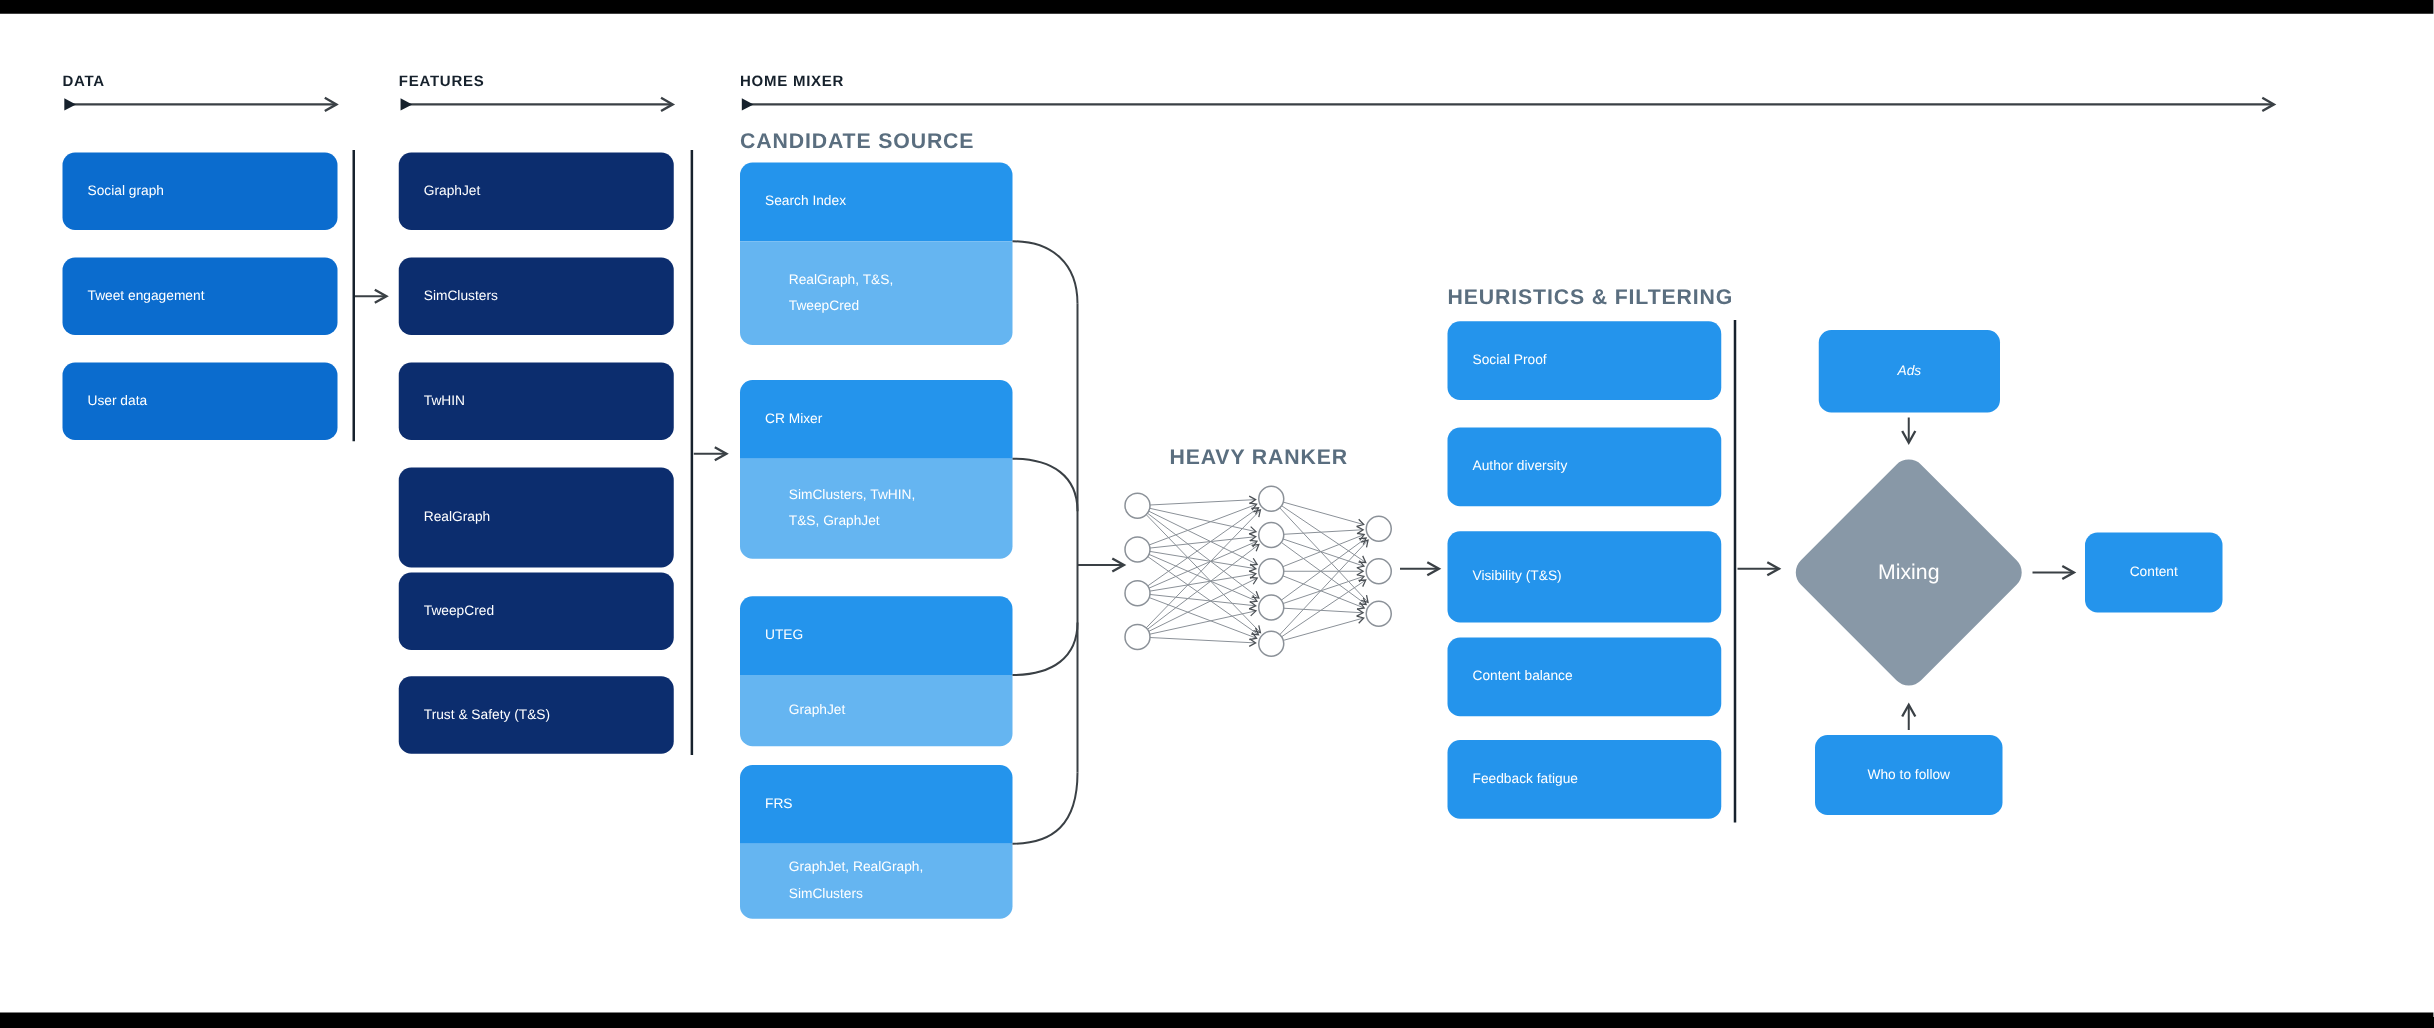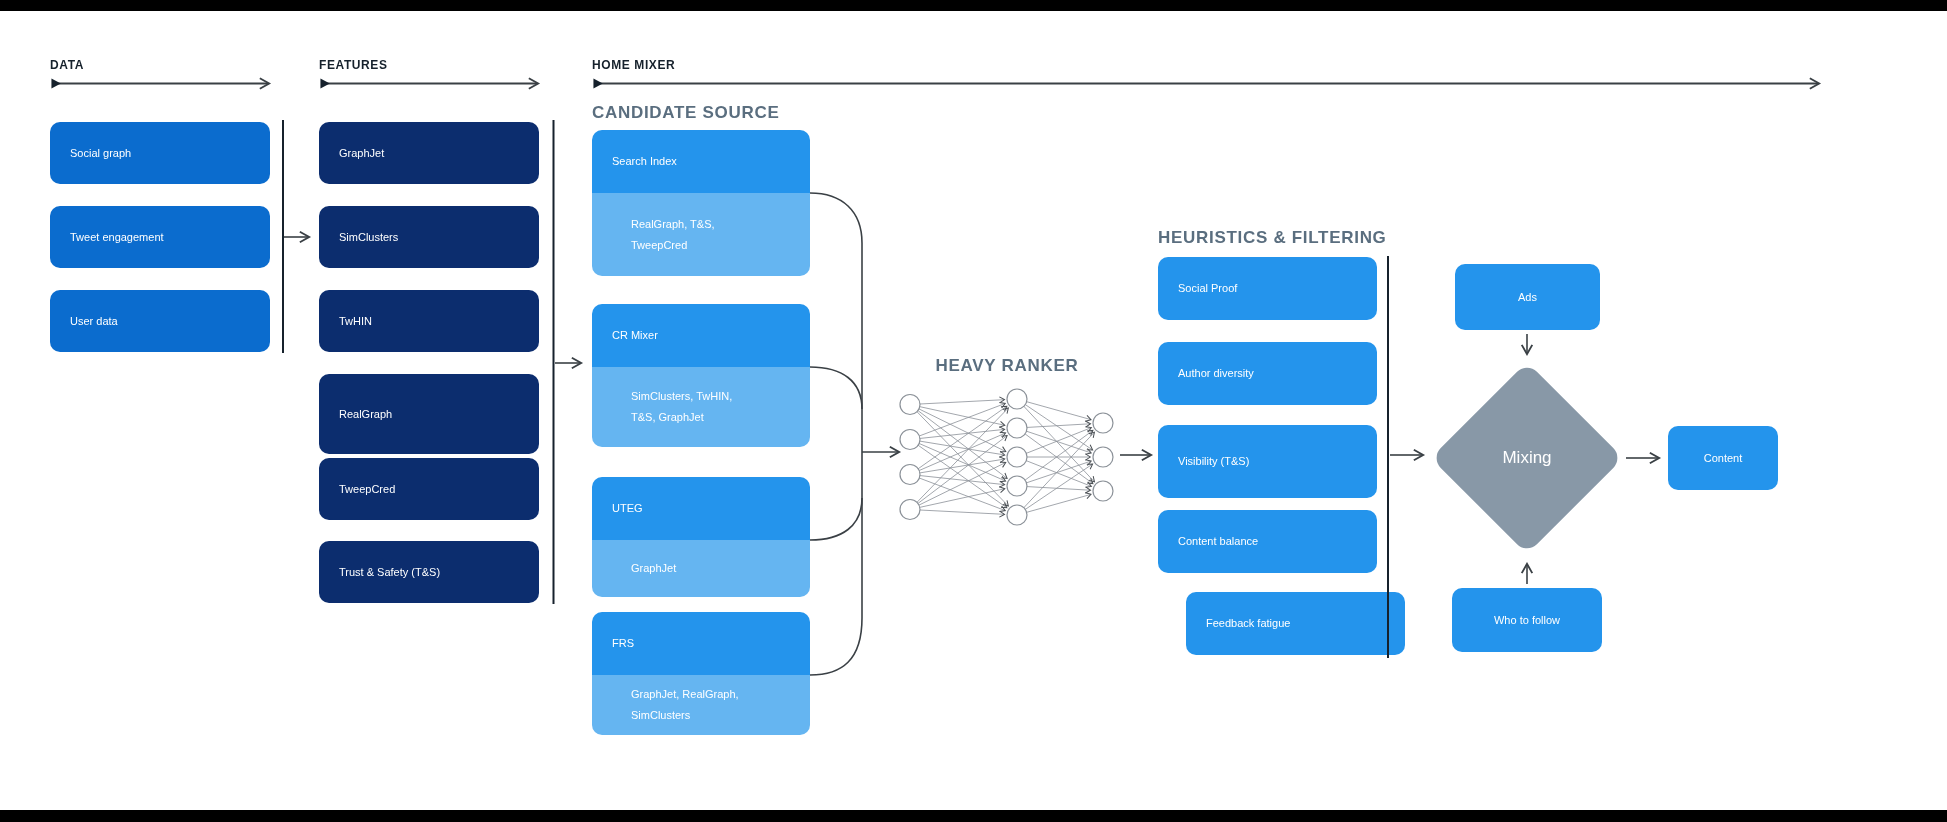--- a/index.html
+++ b/index.html
@@ -80,23 +80,23 @@
     <div class="box box-light  cand-sub" style="left:592px;top:540px;width:218px;height:57px;">GraphJet</div>
 
     <div class="box box-bright cand-head" style="left:592px;top:612px;width:218px;height:63px;">FRS</div>
     <div class="box box-light  cand-sub" style="left:592px;top:675px;width:218px;height:60px;">GraphJet, RealGraph,
 SimClusters</div>
 
     <div class="box box-bright" style="left:1158px;top:257px;width:219px;height:63px;">Social Proof</div>
     <div class="box box-bright" style="left:1158px;top:342px;width:219px;height:63px;">Author diversity</div>
     <div class="box box-bright" style="left:1158px;top:425px;width:219px;height:73px;">Visibility (T&amp;S)</div>
     <div class="box box-bright" style="left:1158px;top:510px;width:219px;height:63px;">Content balance</div>
-    <div class="box box-bright" style="left:1186px;top:592px;width:219px;height:63px;">Feedback fatigue</div>
+    <div class="box box-bright" style="left:1158px;top:592px;width:219px;height:63px;">Feedback fatigue</div>
 
-    <div class="box box-bright center-text" style="left:1455px;top:264px;width:145px;height:66px;">Ads</div>
+    <div class="box box-bright center-text" style="left:1455px;top:264px;width:145px;height:66px;font-style:italic;">Ads</div>
     <div class="diamond"></div>
     <div class="diamond-label">Mixing</div>
     <div class="box box-bright center-text" style="left:1452px;top:588px;width:150px;height:64px;">Who to follow</div>
     <div class="box box-bright center-text" style="left:1668px;top:426px;width:110px;height:64px;">Content</div>
   </div>
 
   <svg class="overlay" width="1947" height="822" viewBox="0 0 1947 822">
     <defs>
       <marker id="ah" viewBox="0 0 12 12" refX="9" refY="6" markerWidth="14" markerHeight="14" orient="auto" markerUnits="userSpaceOnUse">
         <path d="M2,1.5 L10,6 L2,10.5" fill="none" stroke="#3a4045" stroke-width="1.6"></path>

